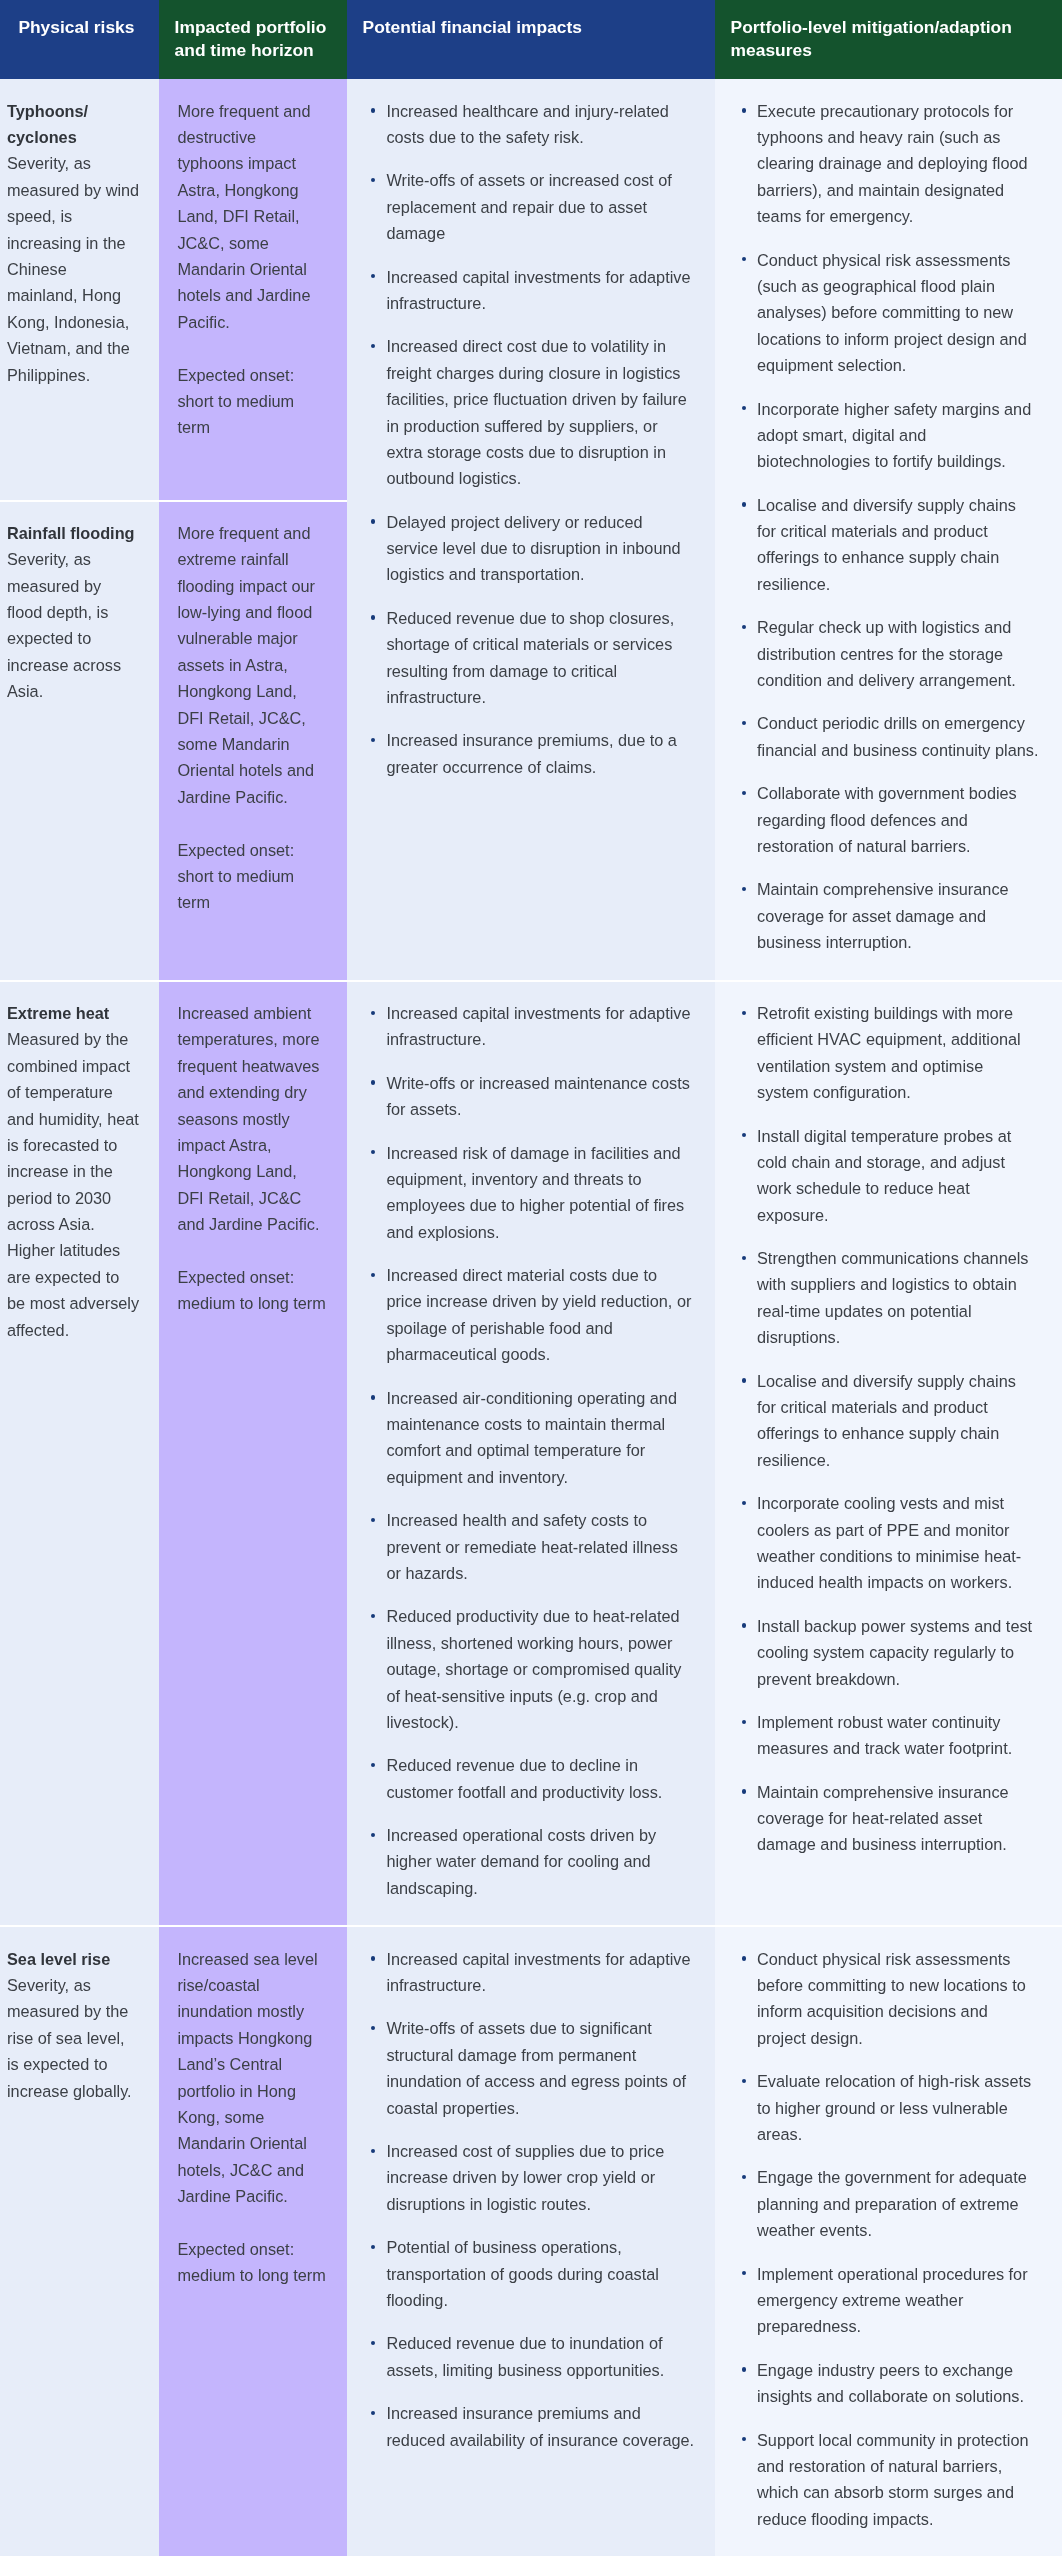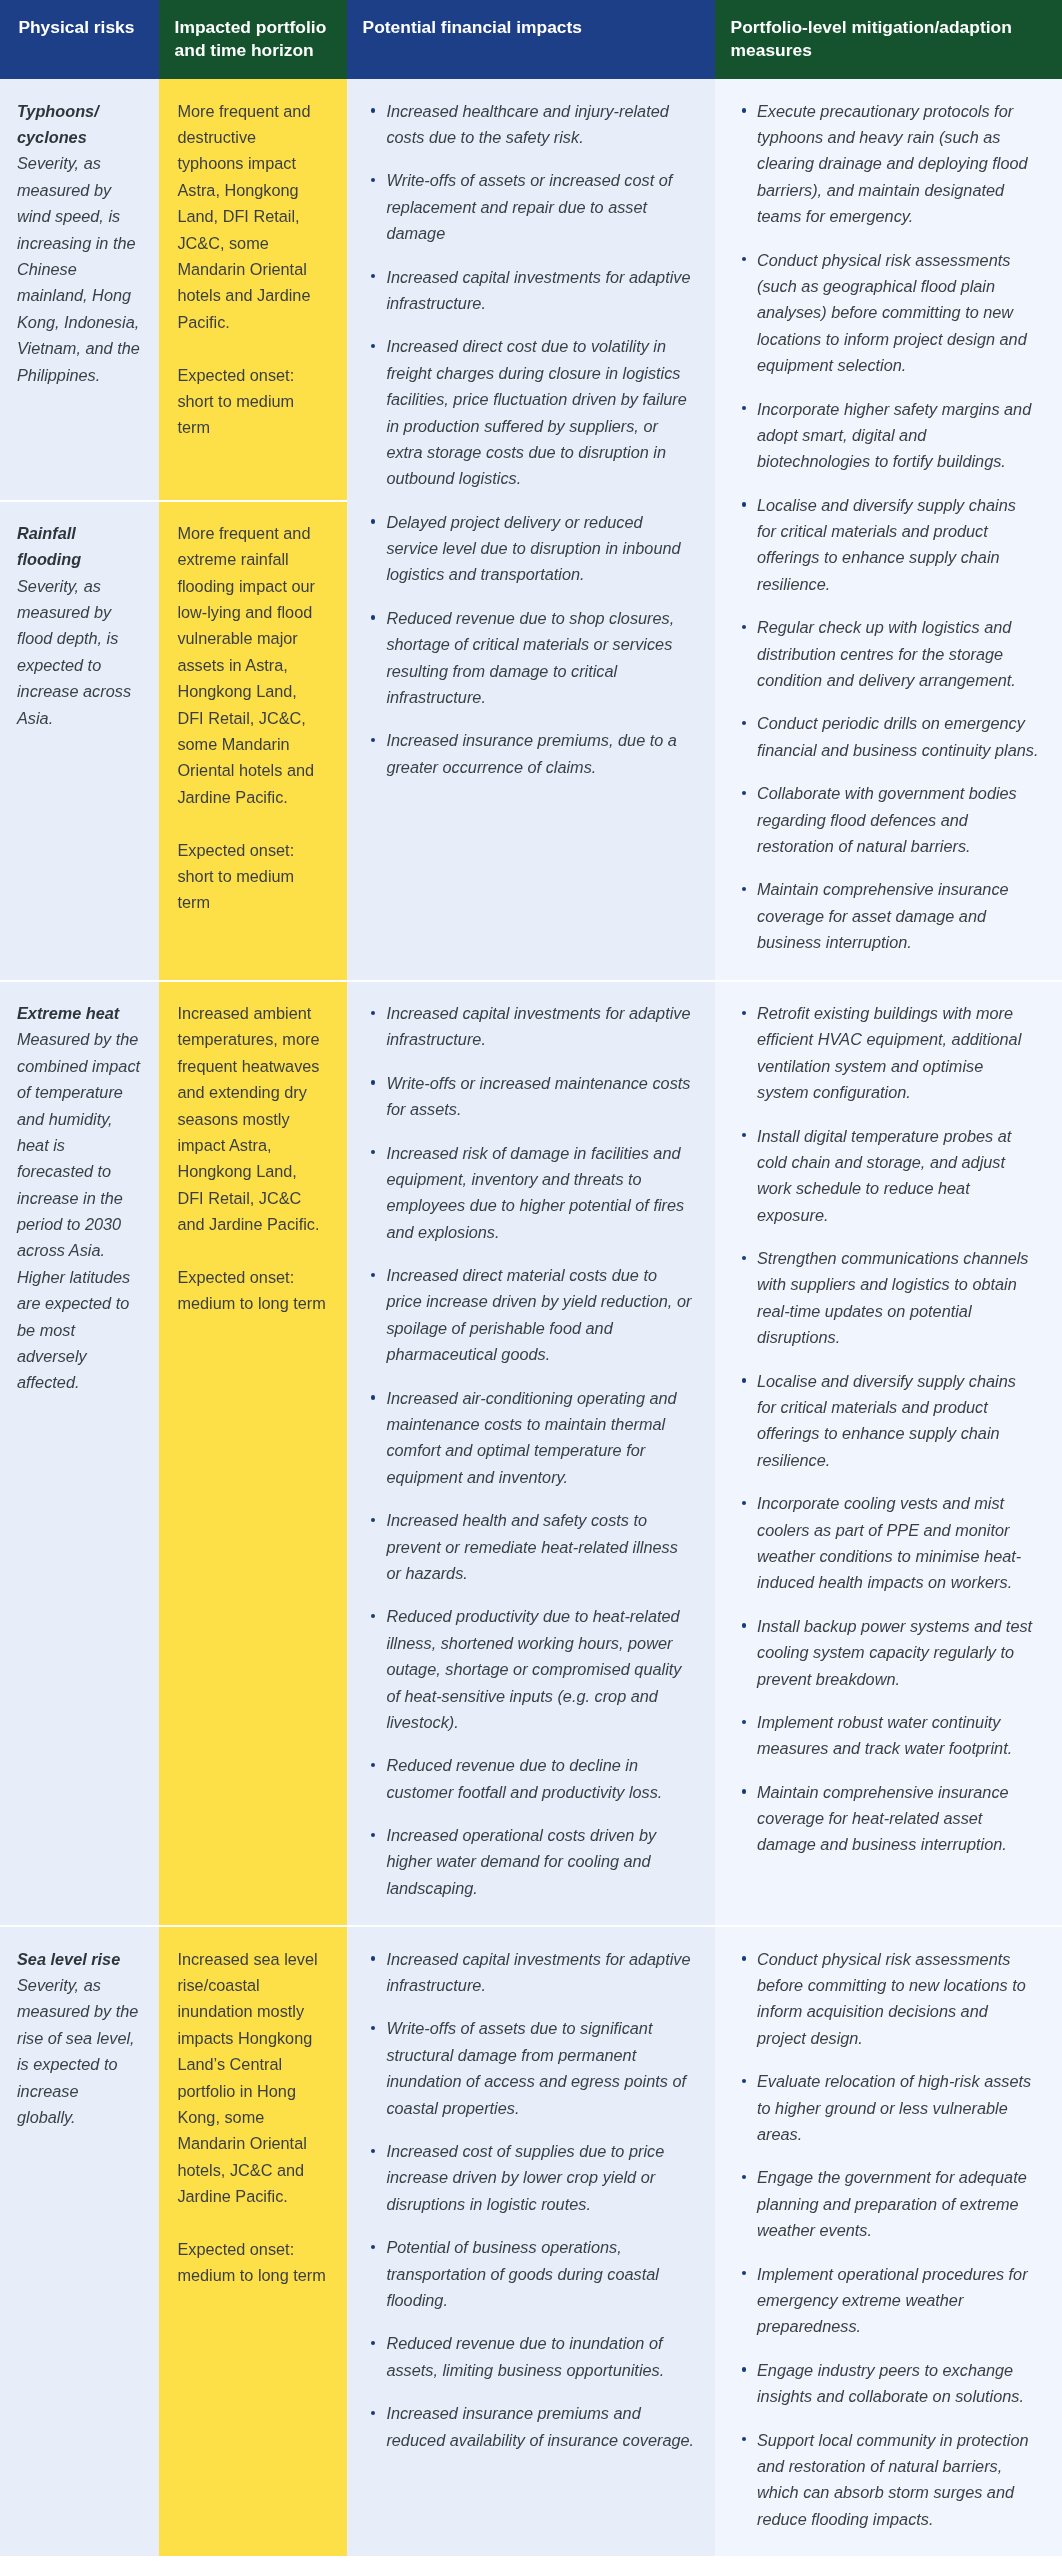--- a/index.html
+++ b/index.html
@@ -39,24 +39,24 @@
   
   tbody td{
     vertical-align:top;
     box-sizing:border-box;
     font-size:16.3px;
     line-height:1.62;
     color:#3b3f45;
     padding:18.4px 14px 24px 15.6px;
   }
   td.b-a{background:#e7edf9;}
-  td.b-b{background:#fde047;}
+  td.b-b{background:#c4b5fd;}
   td.b-c{background:#e7edf9;}
   td.b-d{background:#f1f5fd;}
-  td.col1{padding-left:17px;padding-right:18.4px;font-style:italic;}
+  td.col1{padding-left:7px;padding-right:18.4px;}
   td.col2{padding-left:18.4px;padding-right:21px;}
   td.col3{padding-left:18.4px;padding-right:20px;}
   td.col4{padding-left:21px;padding-right:23px;}
 
   tbody tr + tr td{border-top:2.1px solid #ffffff;}
 
   .risk-name{
     font-weight:bold;
     color:#31353b;
     display:block;
@@ -66,21 +66,20 @@
 
   ul.bullets{
     margin:0;
     padding:0;
     list-style:none;
   }
   ul.bullets li{
     position:relative;
     padding-left:21px;
     margin:0 0 17px 0;
-    font-style:italic;
   }
   ul.bullets li:last-child{margin-bottom:0;}
   ul.bullets li::before{
     content:"";
     position:absolute;
     left:5.7px;
     top:10.6px;
     width:4.3px;
     height:4.3px;
     border-radius:50%;

